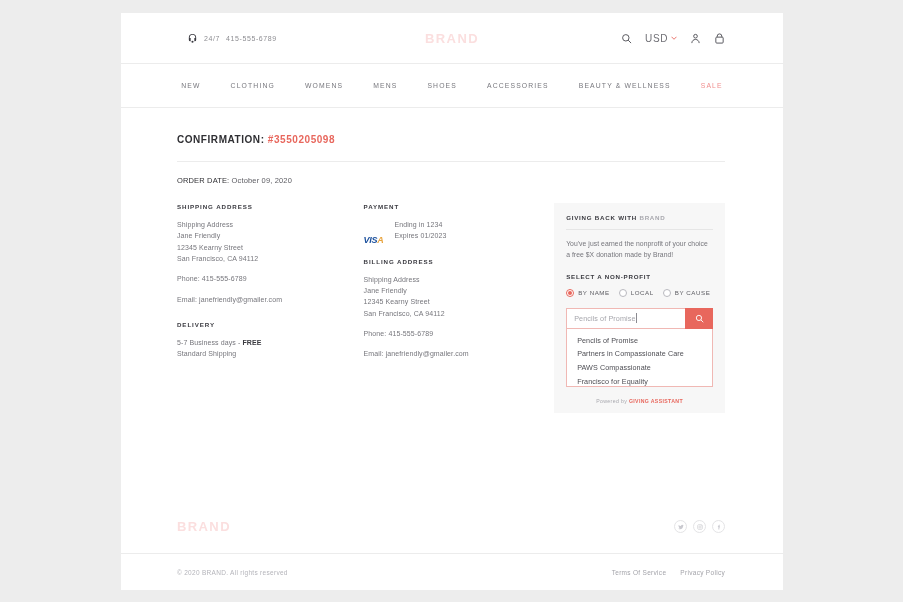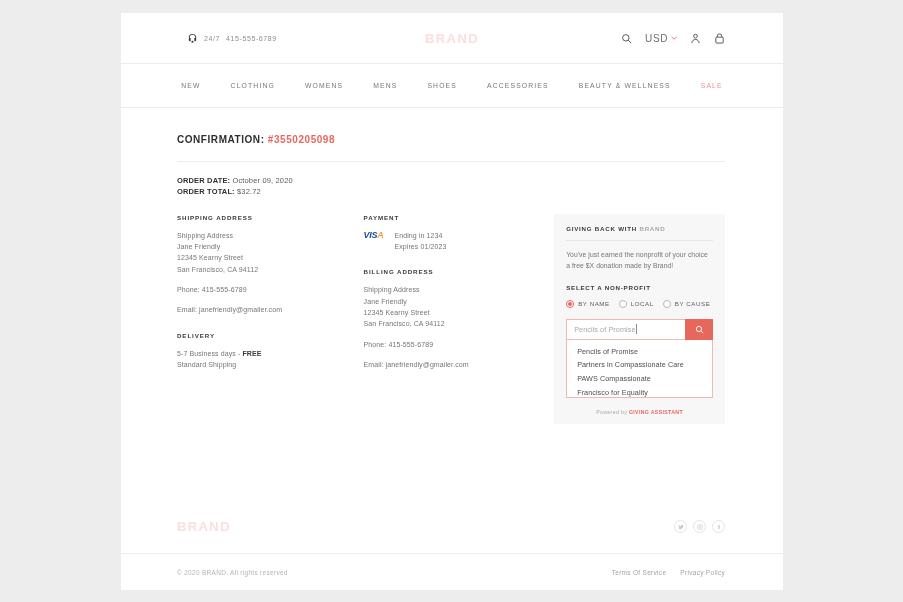--- a/index.html
+++ b/index.html
@@ -66,21 +66,21 @@
   .confirmation {
     font-size: 10px; font-weight: bold; letter-spacing: 0.55px; color: #2f2f33;
   }
   .confirmation .num { color: #e8675d; }
   .divider { height: 1px; background: #ececec; margin: 16px 0 14px 0; }
 
   .order-line {
     font-size: 7.5px; color: #5c5c62; line-height: 1.45;
     letter-spacing: 0.15px;
   }
-  .order-line b { color: #2f2f33; font-weight: bold; margin-top: 41px; }
+  .order-line b { color: #2f2f33; font-weight: normal; margin-top: 41px; }
 
   .cols { display: flex; margin-top: 16px; }
   .col-ship { width: 190px; }
   .col-pay  { width: 190px; }
   .col-give { width: 174px; margin-left: 4px; }
 
   .sec-title {
     font-size: 6.2px; font-weight: bold; letter-spacing: 0.9px;
     color: #3a3a40; margin-bottom: 9px;
   }
@@ -88,21 +88,21 @@
     font-size: 7px; color: #76767c; line-height: 1.62; letter-spacing: 0.1px;
   }
   .gap { height: 9px; }
   .sec-gap { height: 16px; }
   .addr b { color: #3a3a40; font-weight: bold; }
 
   .pay-row { display: flex; align-items: flex-start; gap: 11px; }
   .visa {
     font-size: 9px; font-weight: bold; font-style: italic;
     color: #1a4f9c; letter-spacing: -0.3px; line-height: 1.1;
-    position: relative; top: 1px;
+    position: relative; top: 17px;
   }
   .visa .a { color: #e8a33d; }
 
   
   .give {
     background: #f7f7f7;
     padding: 11px 12px 9px 12px;
   }
   .give-title {
     font-size: 6.2px; font-weight: bold; letter-spacing: 0.75px; color: #3a3a40;
@@ -247,24 +247,20 @@
     <div class="confirmation">
       <span>CONFIRMATION:</span>
       <span class="num">#3550205098</span>
     </div>
 
     <div class="divider"></div>
 
     <div class="order-line">
       <b>ORDER DATE:</b>
       <span>October 09, 2020</span>
-    </div>
-    <div class="order-line">
-      <b>ORDER TOTAL:</b>
-      <span>$32.72</span>
     </div>
 
     <div class="cols">
 
       <div class="col-ship">
         <div class="sec-title">SHIPPING ADDRESS</div>
         <div class="addr">
           <div>Shipping Address</div>
           <div>Jane Friendly</div>
           <div>12345 Kearny Street</div>

